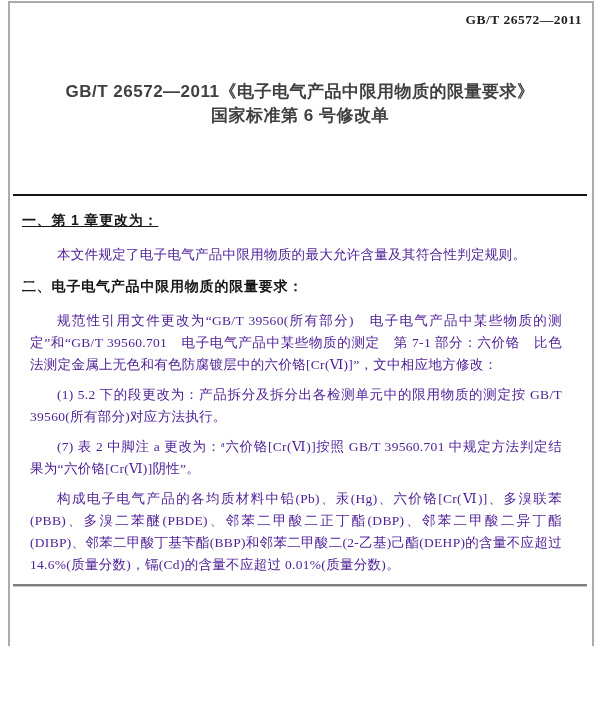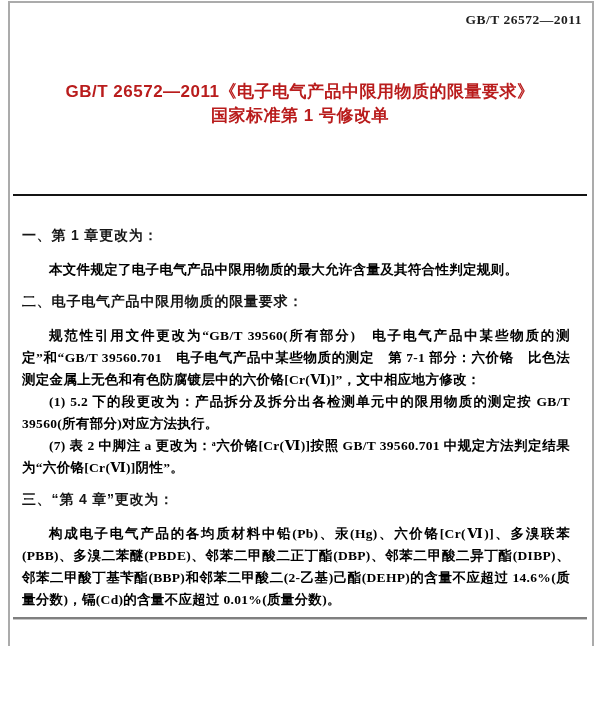--- a/index.html
+++ b/index.html
@@ -36,21 +36,21 @@
     font-family: "Liberation Serif", "DejaVu Serif", serif;
   }
   .title {
     margin-top: 52px;
     text-align: center;
     font-family: "Liberation Sans", "DejaVu Sans", sans-serif;
     font-weight: bold;
     font-size: 17px;
     line-height: 24px;
     letter-spacing: 0.5px;
-    color: #b91c1c;
+    color: #404040;
   }
   .rule-black {
     height: 2px;
     background: #141414;
     margin: 66px 13px 0 13px;
   }
   .content {
     padding: 0 30px 0 22px;
     font-size: 13.5px;
     letter-spacing: 0.3px;
@@ -58,69 +58,68 @@
   .sec-h {
     font-family: "Liberation Sans", "DejaVu Sans", sans-serif;
     font-weight: bold;
     font-size: 14px;
     line-height: 22px;
     letter-spacing: 0.8px;
     margin: 9px 0 13px 0;
     color: #161616;
   }
   .sec:first-child .sec-h {
-    margin-top: 28px;
+    margin-top: 13px;
+    text-decoration: underline;
   }
   .para {
-    margin: 0;
+    margin: 8px;
     line-height: 22px;
     text-align: justify;
     text-indent: 2em;
-    color: #000000;
-    font-weight: bold;
+    color: #4c1d95;
   }
   .rule-gray {
     height: 2px;
     background: #7f7f7f;
     border-bottom: 1px solid #c6c6c6;
     margin: 6px 13px 0 13px;
   }
 </style>
 </head>
 <body>
 
 <div class="page">
   <div class="frame"></div>
 
   <div class="header">
     <span>GB/T 26572—2011</span>
   </div>
 
   <div class="title">
     <div>GB/T 26572—2011《电子电气产品中限用物质的限量要求》</div>
-    <div>国家标准第 1 号修改单</div>
+    <div>国家标准第 6 号修改单</div>
   </div>
 
   <div class="rule-black"></div>
 
   <div class="content">
 
     <div class="sec">
       <div class="sec-h">一、第 1 章更改为：</div>
       <p class="para">本文件规定了电子电气产品中限用物质的最大允许含量及其符合性判定规则。</p>
     </div>
 
     <div class="sec">
       <div class="sec-h">二、电子电气产品中限用物质的限量要求：</div>
       <p class="para">规范性引用文件更改为“GB/T 39560(所有部分)　电子电气产品中某些物质的测定”和“GB/T 39560.701　电子电气产品中某些物质的测定　第 7-1 部分：六价铬　比色法测定金属上无色和有色防腐镀层中的六价铬[Cr(Ⅵ)]”，文中相应地方修改：</p>
       <p class="para">(1) 5.2 下的段更改为：产品拆分及拆分出各检测单元中的限用物质的测定按 GB/T 39560(所有部分)对应方法执行。</p>
       <p class="para">(7) 表 2 中脚注 a 更改为：ᵃ六价铬[Cr(Ⅵ)]按照 GB/T 39560.701 中规定方法判定结果为“六价铬[Cr(Ⅵ)]阴性”。</p>
     </div>
 
     <div class="sec">
-      <div class="sec-h">三、“第 4 章”更改为：</div>
       <p class="para">构成电子电气产品的各均质材料中铅(Pb)、汞(Hg)、六价铬[Cr(Ⅵ)]、多溴联苯(PBB)、多溴二苯醚(PBDE)、邻苯二甲酸二正丁酯(DBP)、邻苯二甲酸二异丁酯(DIBP)、邻苯二甲酸丁基苄酯(BBP)和邻苯二甲酸二(2-乙基)己酯(DEHP)的含量不应超过 14.6%(质量分数)，镉(Cd)的含量不应超过 0.01%(质量分数)。</p>
     </div>
 
   </div>
 
   <div class="rule-gray"></div>
 </div>
 
 </body></html>

